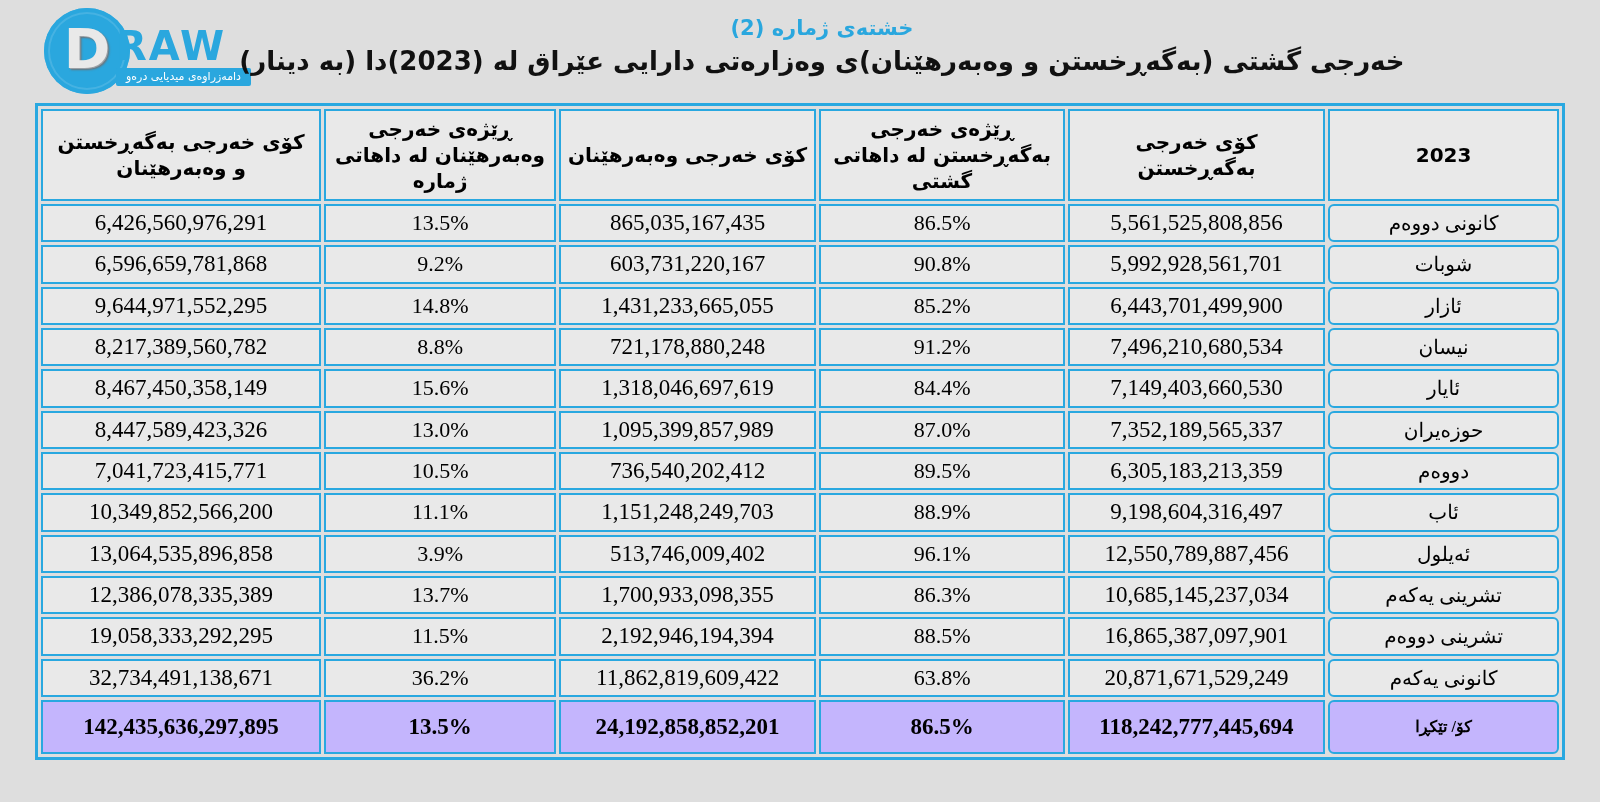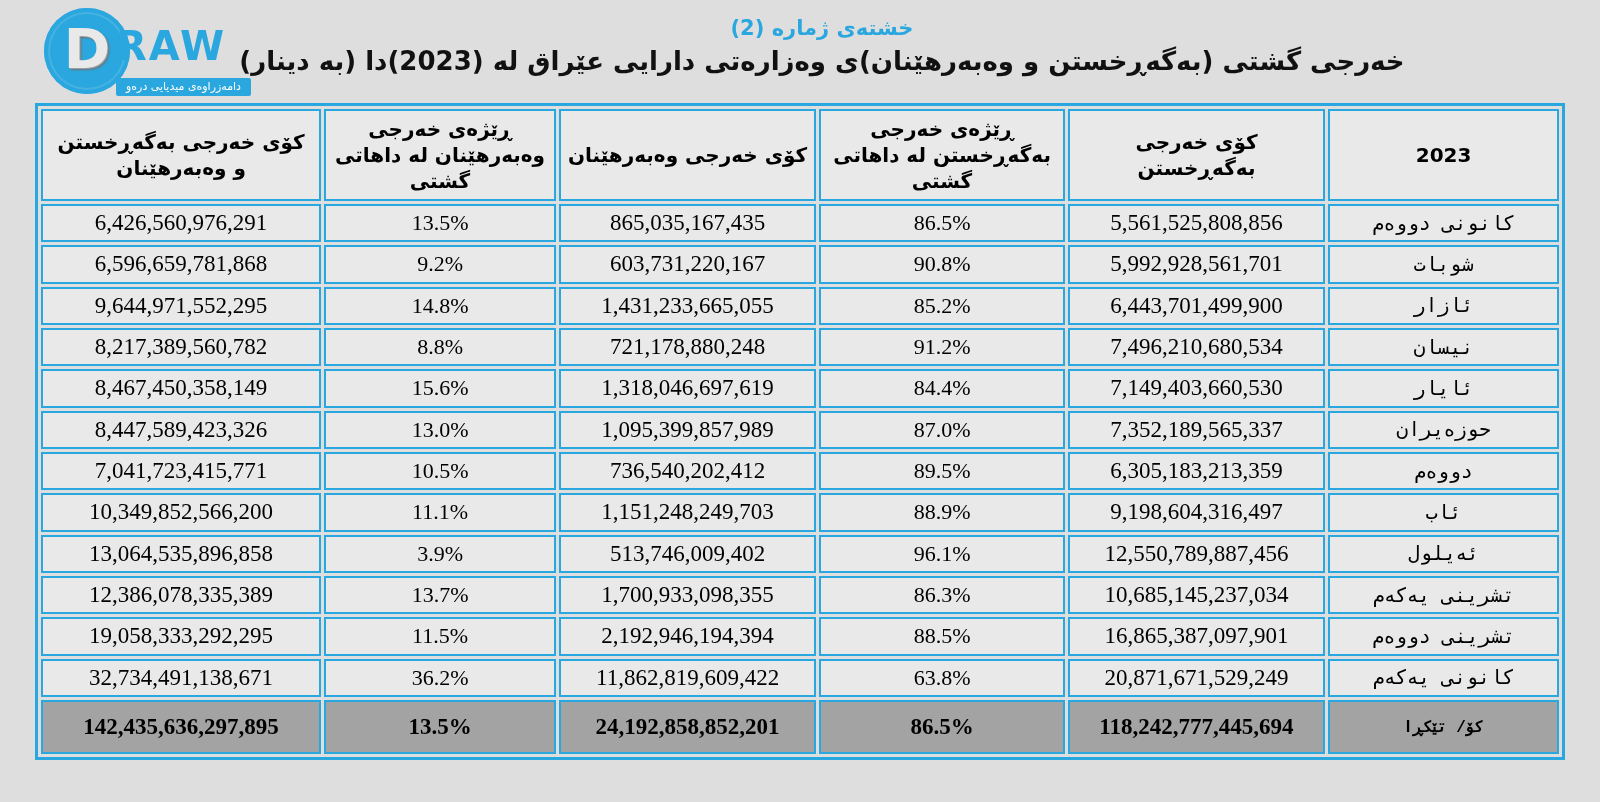--- a/index.html
+++ b/index.html
@@ -61,21 +61,21 @@
   .logo-raw{
     color:#2aa7de;
     font-weight:bold;font-size:40px;line-height:1;
     letter-spacing:2px;
     font-family:"DejaVu Sans",sans-serif;
   }
   .logo-tagline{
     background:#2aa7de;color:#fff;
     font-size:11px;line-height:1;
     padding:3px 10px 4px 10px;
-    margin-top:12px;
+    margin-top:2px;
     border-radius:2px;
     white-space:nowrap;
     direction:rtl;
   }
 
   
   .table-wrap{
     position:absolute;top:103px;left:35px;
     width:1530px;height:657px;
     border:3px solid #29a8e0;
@@ -111,25 +111,26 @@
     font-size:23px;color:#000;
     direction:ltr;
   }
   td.pct{
     font-family:"Liberation Serif",serif;
     font-size:22px;color:#000;
     direction:ltr;
   }
   td.month{
     font-size:20px;color:#000;
-    font-family:Liberation Mono, monospace;
+    font-family:Liberation Serif, serif;
+    border-radius:6px;
   }
   tr.total-row{height:52px;}
   tr.total-row td{
-    background:#a3a3a3;
+    background:#c4b5fd;
     font-weight:bold;
   }
   tr.total-row td.num, tr.total-row td.pct{font-size:23px;}
   tr.total-row td.month{font-size:16px;}
 </style>
 </head>
 <body>
 
 <div class="page">
 
@@ -161,21 +162,21 @@
         <col style="width:17.12%">
         <col style="width:15.42%">
         <col style="width:18.64%">
       </colgroup>
       <thead>
         <tr class="header-row">
           <th class="year-head">2023</th>
           <th>كۆی خەرجی بەگەڕخستن</th>
           <th>ڕێژەی خەرجی بەگەڕخستن لە داهاتی گشتی</th>
           <th>كۆی خەرجی وەبەرهێنان</th>
-          <th>ڕێژەی خەرجی وەبەرهێنان لە داهاتی گشتی</th>
+          <th>ڕێژەی خەرجی وەبەرهێنان لە داهاتی ژمارە</th>
           <th>كۆی خەرجی بەگەڕخستن و وەبەرهێنان</th>
         </tr>
       </thead>
       <tbody>
         <tr class="data-row">
           <td class="month">كانونی دووەم</td>
           <td class="num">5,561,525,808,856</td>
           <td class="pct">86.5%</td>
           <td class="num">865,035,167,435</td>
           <td class="pct">13.5%</td>

